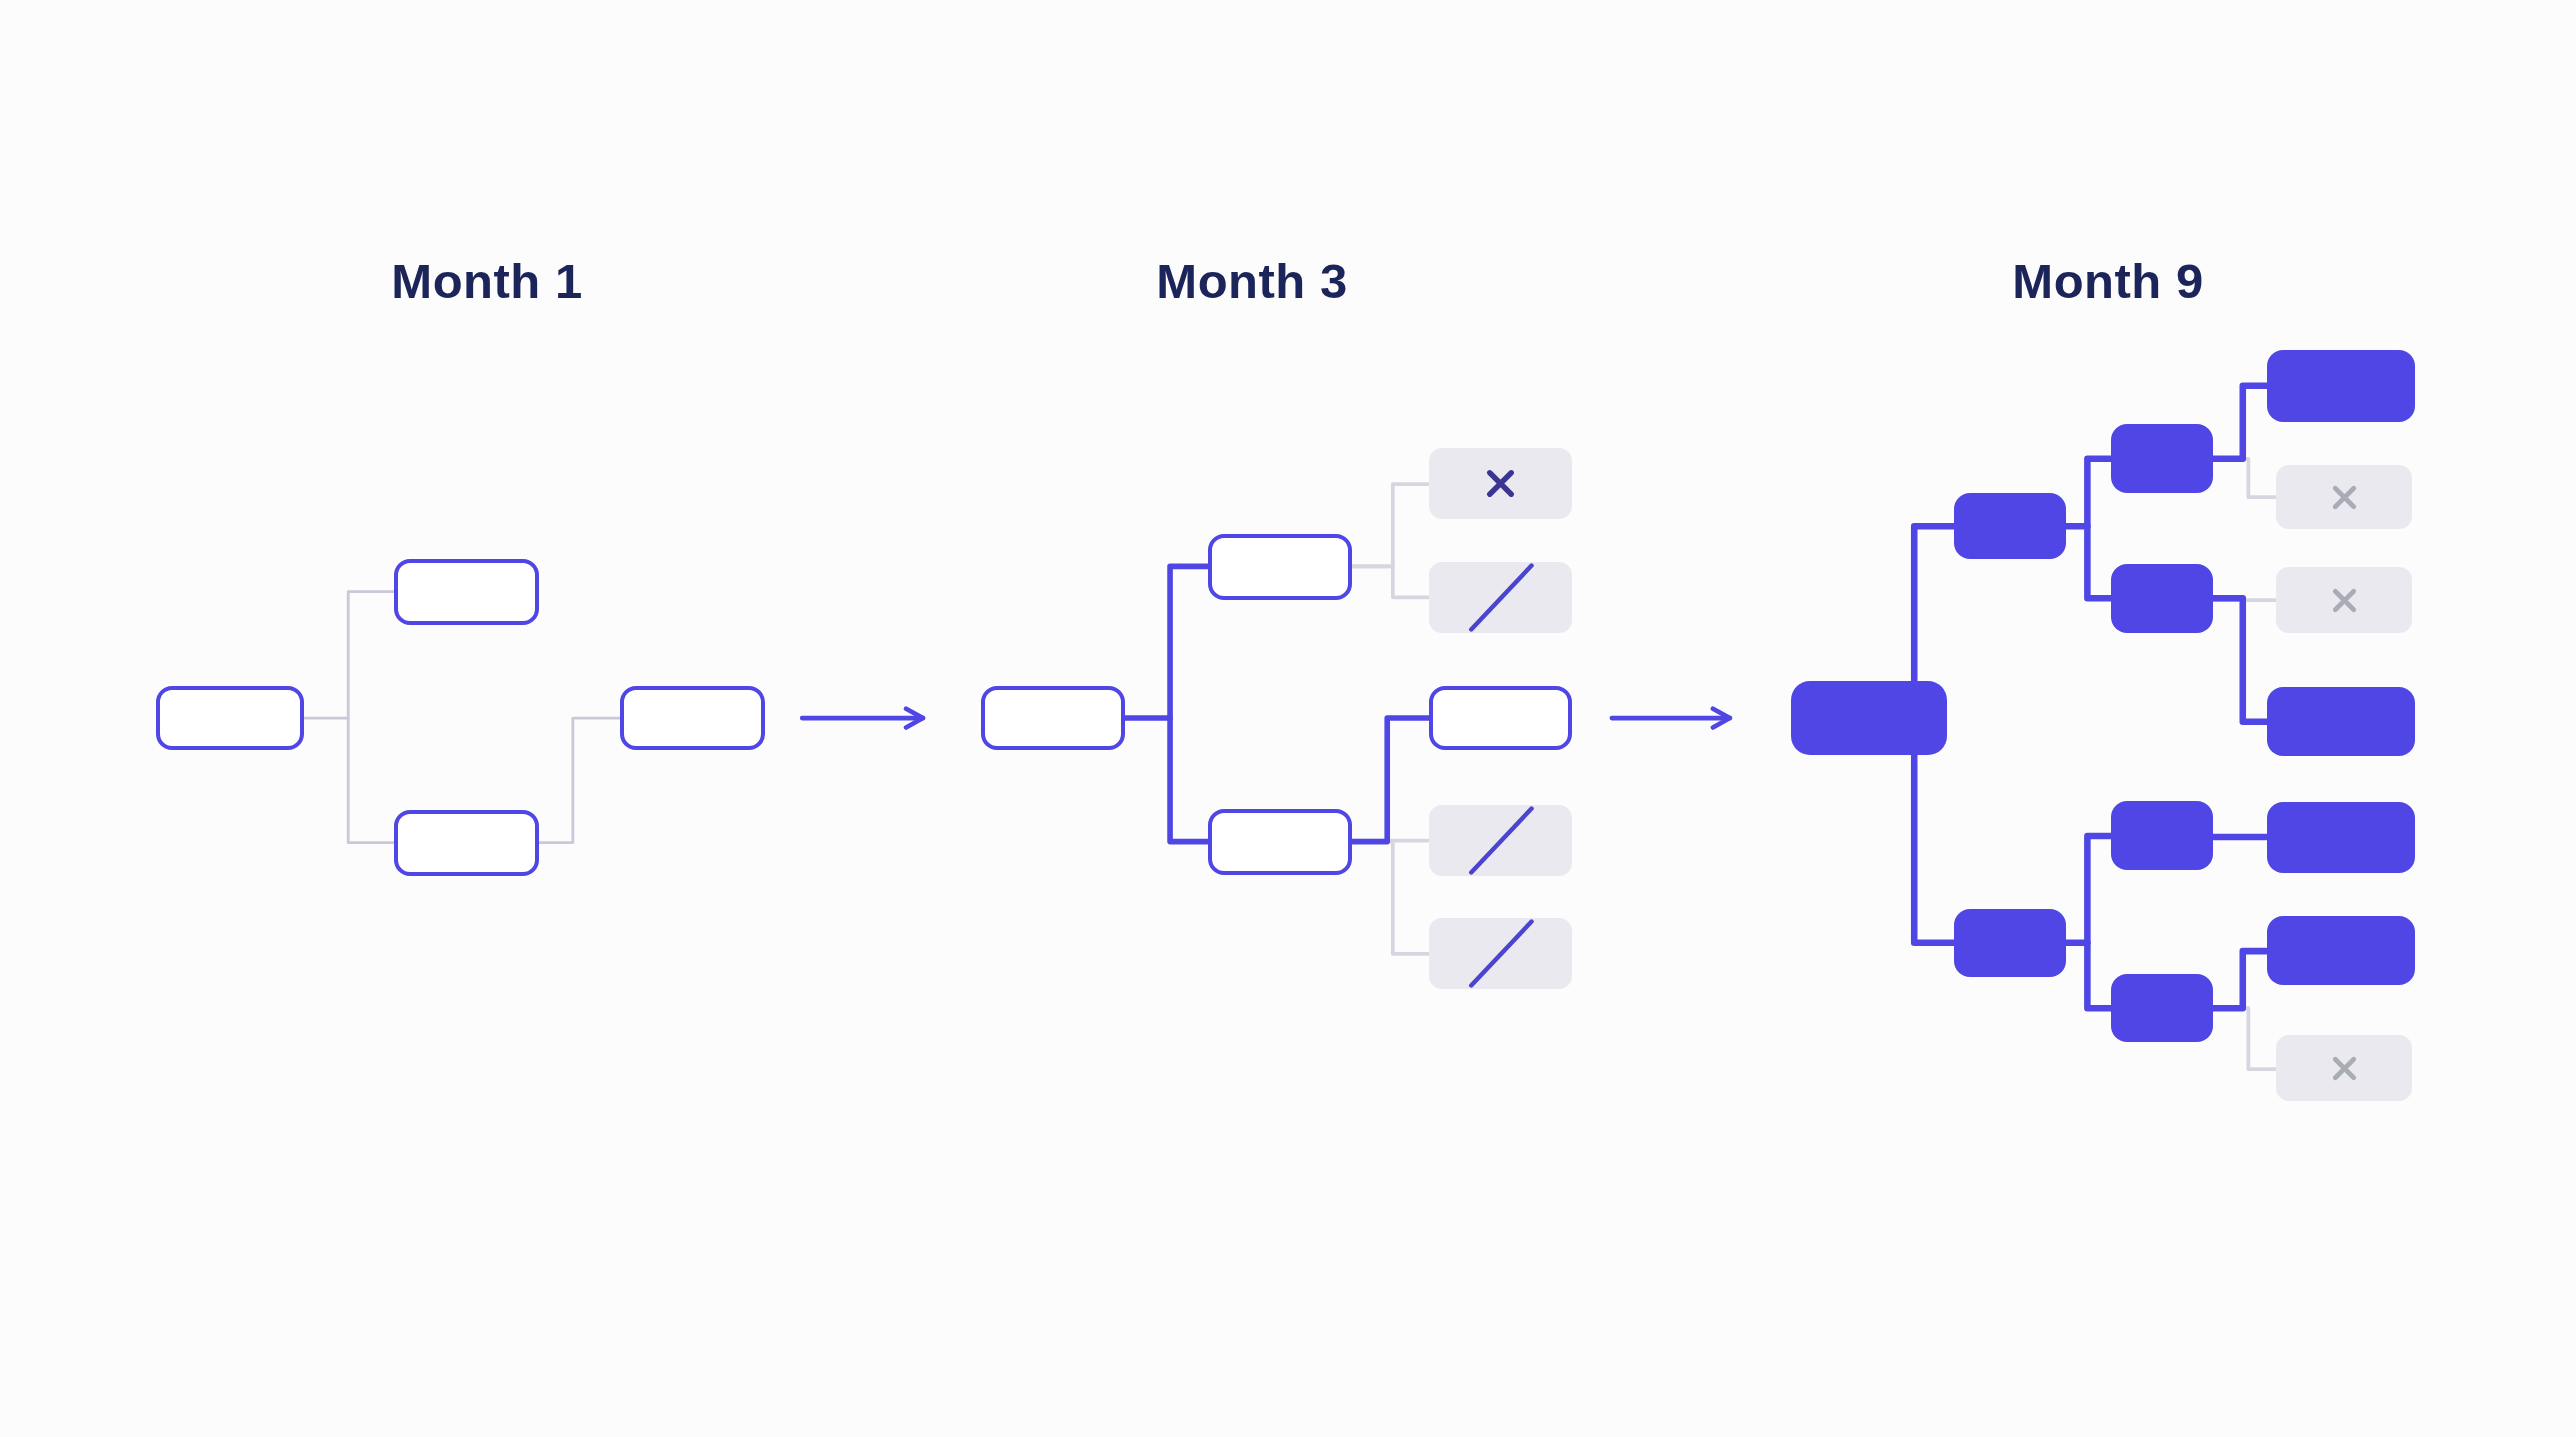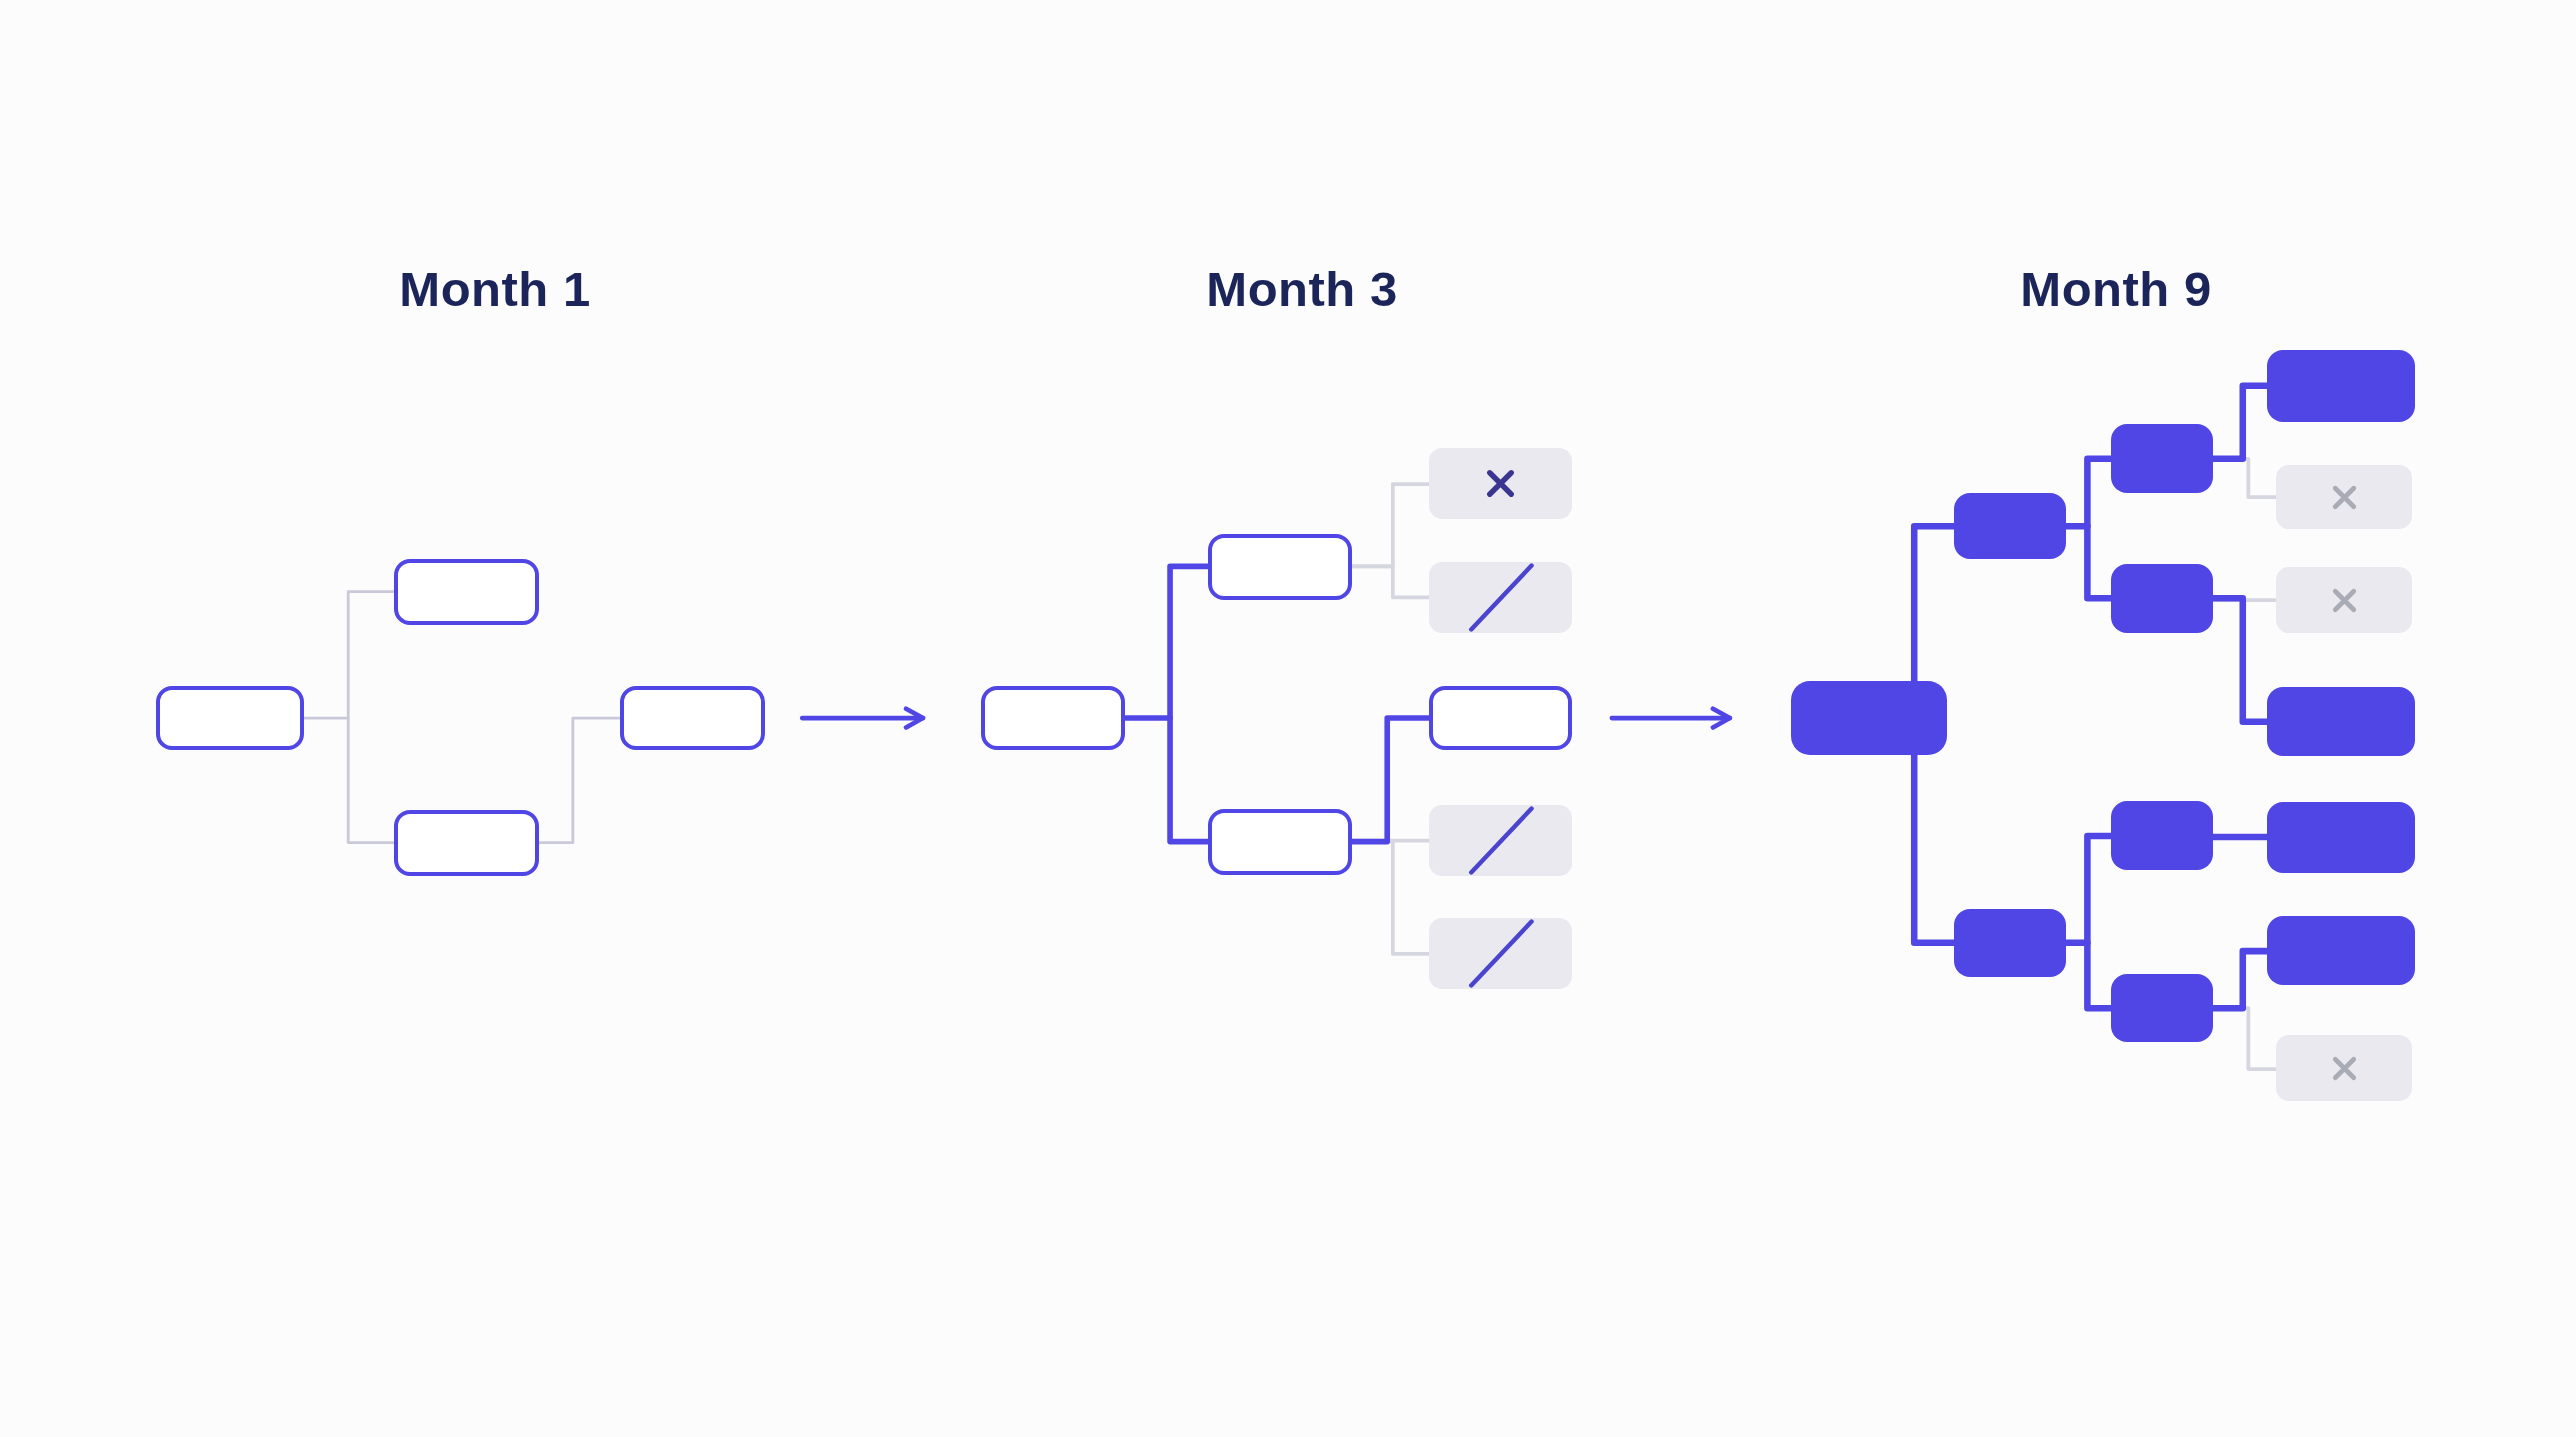--- a/index.html
+++ b/index.html
@@ -14,21 +14,21 @@
   }
   html,body{margin:0;padding:0;}
   body{
     width:2576px;height:1438px;overflow:hidden;
     background:var(--bg);
     font-family:"Liberation Sans","DejaVu Sans",sans-serif;
   }
   .canvas{position:relative;width:2576px;height:1438px;}
   .wires{position:absolute;left:0;top:0;z-index:1;}
   .stage-title{
-    position:absolute;top:245px;margin:16px;z-index:3;
+    position:absolute;top:245px;margin:8px;z-index:3;
     transform:translateX(-50%);
     font-size:49px;font-weight:700;color:var(--navy);
     letter-spacing:0.5px;white-space:nowrap;
   }
   .node{
     position:absolute;z-index:2;box-sizing:border-box;
     display:flex;align-items:center;justify-content:center;
   }
   .node.outline{
     background:#ffffff;border:4.7px solid var(--indigo);border-radius:16px;
@@ -91,21 +91,21 @@
       <path d="M2364 1077 L2396 1077 L2396 1016 L2422 1016"></path>
     </g>
 
     <g stroke="#4F46E5" stroke-width="5" fill="none" stroke-linecap="round">
       <path d="M857 767 L986 767" marker-end="url(#ah)"></path>
       <path d="M1722 767 L1848 767" marker-end="url(#ah)"></path>
     </g>
   </svg>
 
   <h2 class="stage-title" style="left:479px">Month 1</h2>
-  <h2 class="stage-title" style="left:1286px">Month 3</h2>
+  <h2 class="stage-title" style="left:1244px">Month 3</h2>
   <h2 class="stage-title" style="left:2100px">Month 9</h2>
 
   <div class="node outline" style="left:156px;top:686px;width:148px;height:64px"></div>
   <div class="node outline" style="left:394px;top:559px;width:145px;height:66px"></div>
   <div class="node outline" style="left:394px;top:810px;width:145px;height:66px"></div>
   <div class="node outline" style="left:620px;top:686px;width:145px;height:64px"></div>
 
   <div class="node outline" style="left:981px;top:686px;width:144px;height:64px"></div>
   <div class="node outline" style="left:1208px;top:534px;width:144px;height:66px"></div>
   <div class="node outline" style="left:1208px;top:809px;width:144px;height:66px"></div>

